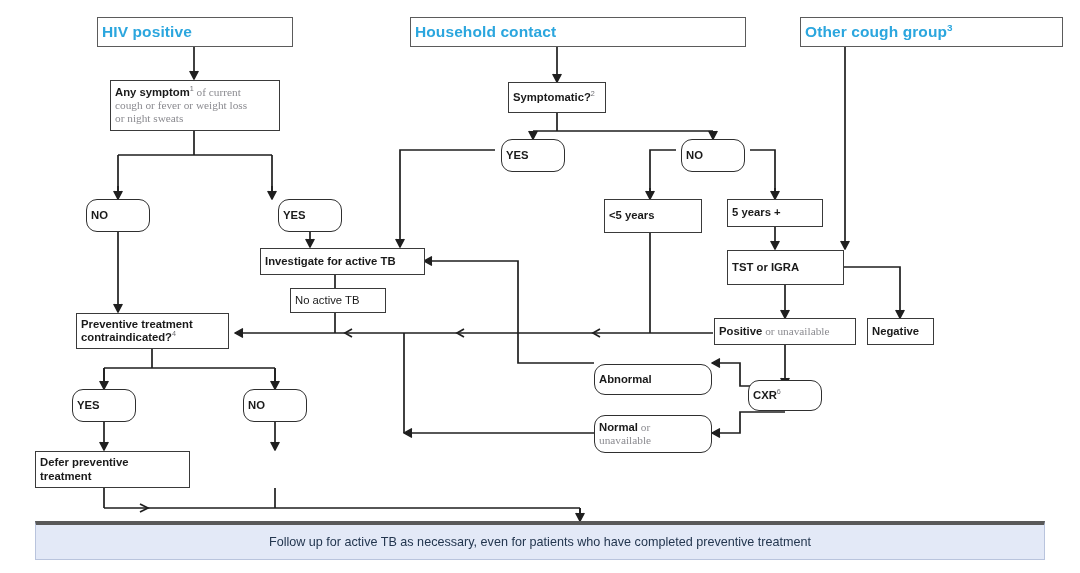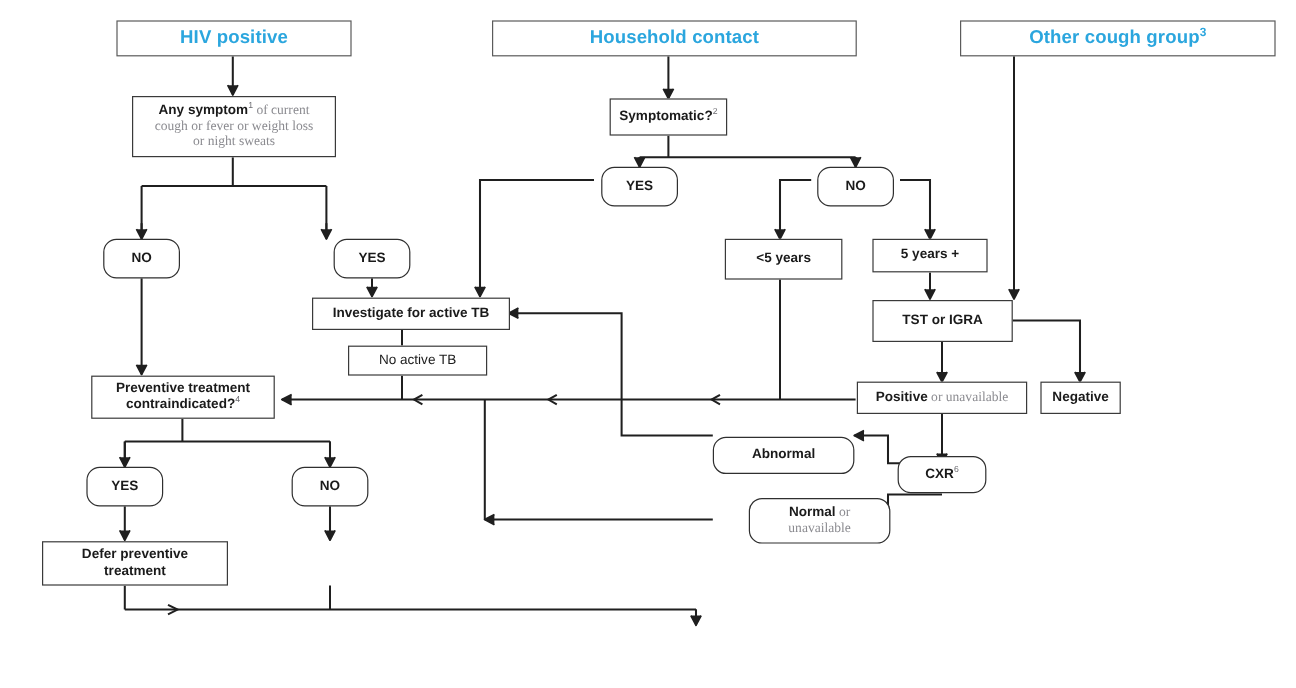--- a/index.html
+++ b/index.html
@@ -24,21 +24,21 @@
     width: 1080px;
     height: 573px;
     pointer-events: none;
   }
   .node {
     position: absolute;
     box-sizing: border-box;
     display: flex;
     align-items: center;
     justify-content: center;
-    text-align: center;
+    text-align: left;
     background: #ffffff;
     border: 1.6px solid #3a3a3a;
     color: #1a1a1a;
     line-height: 1.17;
     padding: 2px 4px;
   }
   .node .txt { display: block; width: 100%; }
   .hdr {
     border: 1.5px solid #5b5b5b;
     color: #2ba6de;
@@ -156,21 +156,21 @@
       <path d="M104,488 L104,508 M104,508 L580,508 M275,488 L275,508 M580,508 L580,520"></path>
       <path d="M140,504 L148,508 L140,512"></path>
       <path d="M580,508 L580,521" marker-end="url(#ahf)"></path>
     </g>
   </svg>
 
   <div class="node hdr" style="left:97px;  top:17px;  width:196px; height:30px;">
     <span class="txt">HIV positive</span>
   </div>
 
-  <div class="node hdr" style="left:410px; top:17px;  width:304px; height:30px;">
+  <div class="node hdr" style="left:410px; top:17px;  width:336px; height:30px;">
     <span class="txt">Household contact</span>
   </div>
 
   <div class="node hdr" style="left:800px; top:17px;  width:263px; height:30px;">
     <span class="txt"><span>Other cough group</span><sup>3</sup></span>
   </div>
 
   <div class="node proc" style="left:110px; top:80px; width:170px; height:51px;">
     <span class="txt">
       <span class="bold">Any symptom</span><sup>1</sup><span class="muted"> of current</span><br>
@@ -205,21 +205,21 @@
   </div>
 
   <div class="node proc bold" style="left:727px; top:250px; width:117px; height:35px;">
     <span class="txt">TST or IGRA</span>
   </div>
 
   <div class="node proc bold" style="left:260px; top:248px; width:165px; height:27px;">
     <span class="txt">Investigate for active TB</span>
   </div>
 
-  <div class="node proc" style="left:290px; top:288px; width:116px; height:25px;">
+  <div class="node proc" style="left:290px; top:288px; width:96px; height:25px;">
     <span class="txt">No active TB</span>
   </div>
 
   <div class="node proc" style="left:714px; top:318px; width:142px; height:27px;">
     <span class="txt"><span class="bold">Positive</span><span class="muted"> or unavailable</span></span>
   </div>
 
   <div class="node proc bold" style="left:867px; top:318px; width:67px; height:27px;">
     <span class="txt">Negative</span>
   </div>
@@ -232,35 +232,38 @@
   </div>
 
   <div class="node pill" style="left:594px; top:364px; width:118px; height:31px;">
     <span class="txt">Abnormal</span>
   </div>
 
   <div class="node pill" style="left:748px; top:380px; width:74px; height:31px;">
     <span class="txt"><span>CXR</span><sup>6</sup></span>
   </div>
 
-  <div class="node pill" style="left:624px; top:415px; width:118px; height:38px;">
+  <div class="node pill" style="left:594px; top:415px; width:118px; height:38px;">
     <span class="txt">
       <span class="bold">Normal</span><span class="muted"> or</span><br>
       <span class="muted">unavailable</span>
     </span>
   </div>
 
   <div class="node pill" style="left:72px; top:389px; width:64px; height:33px;">
     <span class="txt">YES</span>
   </div>
   <div class="node pill" style="left:243px; top:389px; width:64px; height:33px;">
     <span class="txt">NO</span>
   </div>
 
   <div class="node proc bold" style="left:35px; top:451px; width:155px; height:37px;">
     <span class="txt">
       <span>Defer preventive</span><br>
       <span>treatment</span>
     </span>
   </div>
 
+  <div class="footer" style="left:35px; top:521px; width:1010px; height:39px;">
+    <span>Follow up for active TB as necessary, even for patients who have completed preventive treatment</span>
+  </div>
 
 </div>
 
 </body></html>

